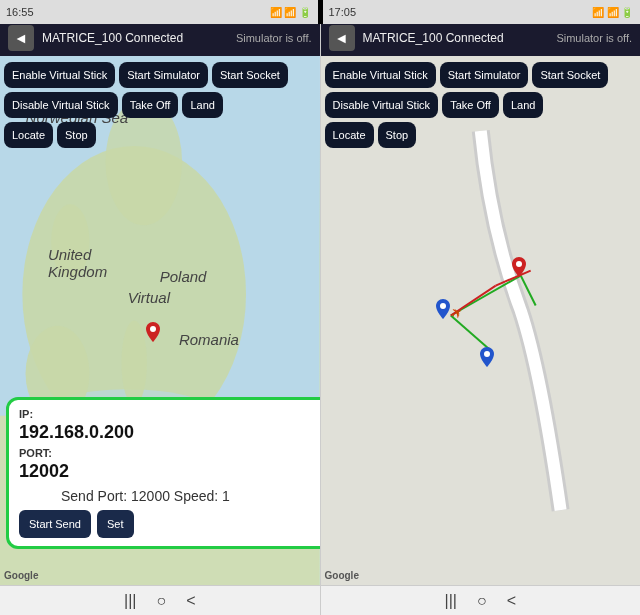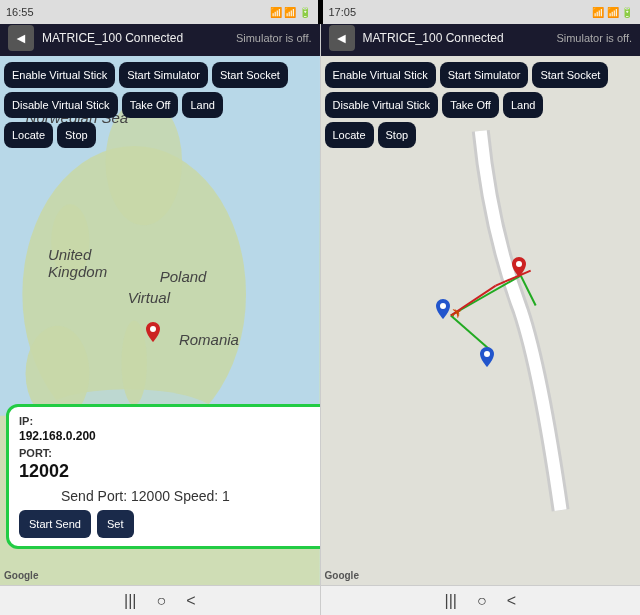--- a/index.html
+++ b/index.html
@@ -170,21 +170,21 @@
       z-index: 20;
       width: 326px;
     }
     .ip-label {
       font-size: 11px;
       color: #333;
       font-weight: bold;
       margin-bottom: 2px;
     }
     .ip-value {
-      font-size: 12px;
+      font-size: 18px;
       font-weight: bold;
       color: #111;
       margin-bottom: 4px;
     }
     .port-label {
       font-size: 11px;
       color: #333;
       font-weight: bold;
       margin-bottom: 2px;
     }

